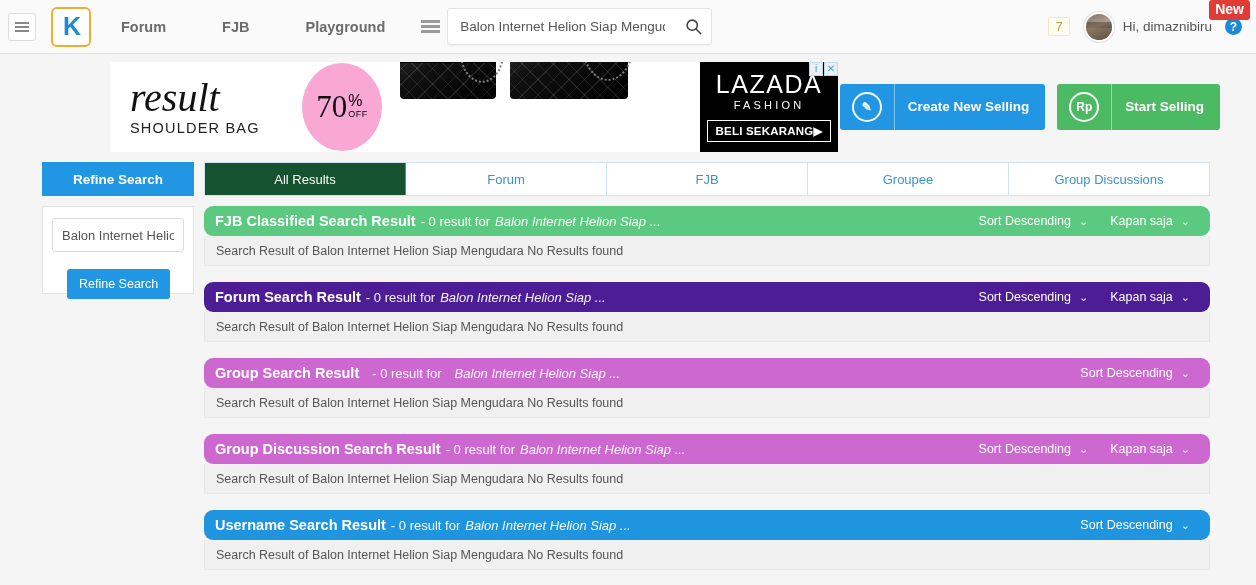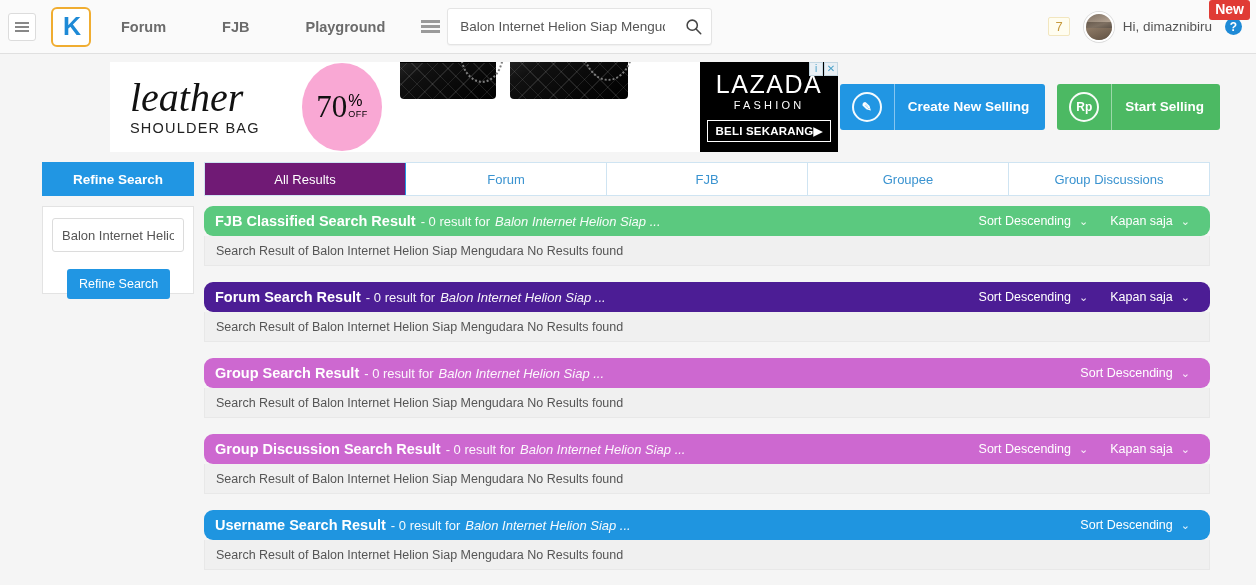--- a/index.html
+++ b/index.html
@@ -258,21 +258,21 @@
   .tabs {
     display: flex; margin-left: 10px; flex: 1;
     border: 1px solid #cfe4f2;
   }
   .tab {
     flex: 1; display: flex; align-items: center; justify-content: center;
     font-size: 13px; color: #3a93d0; background: #fff;
     border-right: 1px solid #cfe4f2; cursor: pointer;
   }
   .tab:last-child { border-right: 0; }
-  .tab.active { background: #701a75; color: #fff; border-right-color: #2196e3; }
+  .tab.active { background: #14532d; color: #fff; border-right-color: #2196e3; }
 
   
   .content { display: flex; padding: 10px 46px 0 42px; }
   .sidebar {
     width: 152px; flex: 0 0 auto;
     background: #fff; border: 1px solid #e3e3e3;
     padding: 11px 9px 17px;
     height: 88px;
   }
   .sidebar input {
@@ -361,21 +361,21 @@
     <span class="greet">Hi, dimaznibiru</span>
     <span class="help-ico">?</span>
     <span class="new-badge">New</span>
   </div>
 </div>
 
 <div class="banner-row">
   <div class="ad-wrap">
     <div class="ad-left">
       <div class="ad-text">
-        <div class="leather">leather</div>
+        <div class="leather">result</div>
         <div class="shoulder">SHOULDER BAG</div>
       </div>
       <div class="ad-circle">
         <span class="num">70</span>
         <span class="pc">
           <span class="pct">%</span>
           <span class="off">OFF</span>
         </span>
       </div>
       <div class="bags">
@@ -466,21 +466,21 @@
             </div>
             <div class="rh-ctl">
               <span>Kapan saja</span>
               <span class="caret">⌄</span>
             </div>
           </div>
         </div>
         <div class="result-body">Search Result of Balon Internet Helion Siap Mengudara No Results found</div>
       </div>
       <div class="result-block">
-        <div class="result-head" style="background: rgb(205, 104, 208);">
+        <div class="result-head" style="background: rgb(205, 104, 208); gap: 8px;">
           <span class="rh-title">Group Search Result</span>
           <span class="rh-sub">- 0 result for</span>
           <span class="rh-sub rh-q">Balon Internet Helion Siap ...</span>
           <div class="rh-right">
             <div class="rh-ctl">
               <span>Sort Descending</span>
               <span class="caret">⌄</span>
             </div>
           </div>
         </div>

